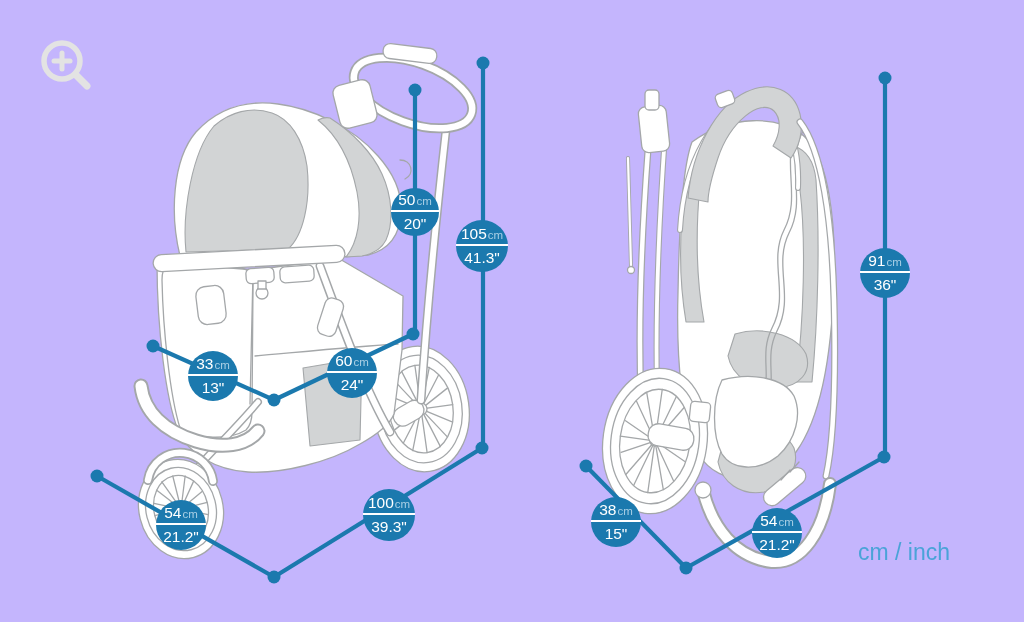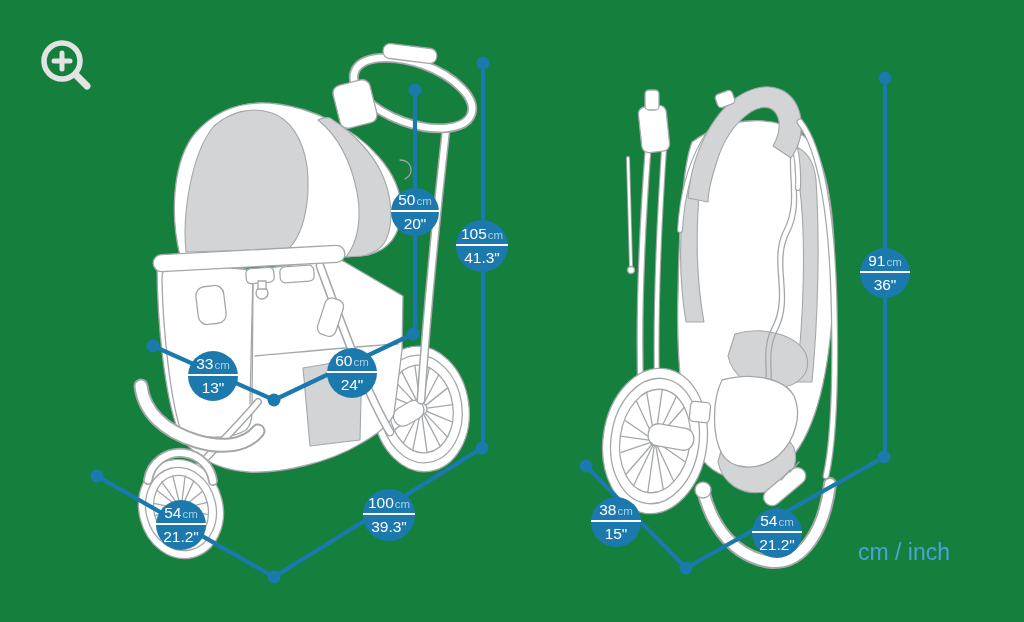--- a/index.html
+++ b/index.html
@@ -1,16 +1,16 @@
 <!DOCTYPE html>
 <html style="--c-dim: #1b79ae; --c-badge: #1b79ae; --c-unit: #a9cfe5; --c-legend: #4aa3d8; --c-art: #a4a7a9; --c-gray: #d2d4d5; --c-mag: #e3e3e3;"><head>
 <meta charset="utf-8">
 <style>
   html,body{margin:0;padding:0;background:#fff;}
-  .canvas{position:relative;width:1024px;height:622px;background:#15803d;overflow:hidden;}
+  .canvas{position:relative;width:1024px;height:622px;background:#c4b5fd;overflow:hidden;}
   svg text{font-family:"Liberation Sans",sans-serif;}
   .badge-circle{fill:var(--c-badge);}
   .badge-divider{stroke:#ffffff;stroke-width:2.2;}
   .badge-cm{fill:#ffffff;font-size:15.5px;text-anchor:middle;}
   .badge-unit{fill:var(--c-unit);font-size:11.5px;}
   .badge-inch{fill:#ffffff;font-size:15.5px;text-anchor:middle;}
   .dim-line{stroke:var(--c-dim);stroke-width:4.2;fill:none;}
   .dim-dot{fill:var(--c-dim);}
   .legend-text{fill:var(--c-legend);font-size:23px;}
   .art{stroke:var(--c-art);stroke-width:1.3;fill:none;stroke-linecap:round;stroke-linejoin:round;}

